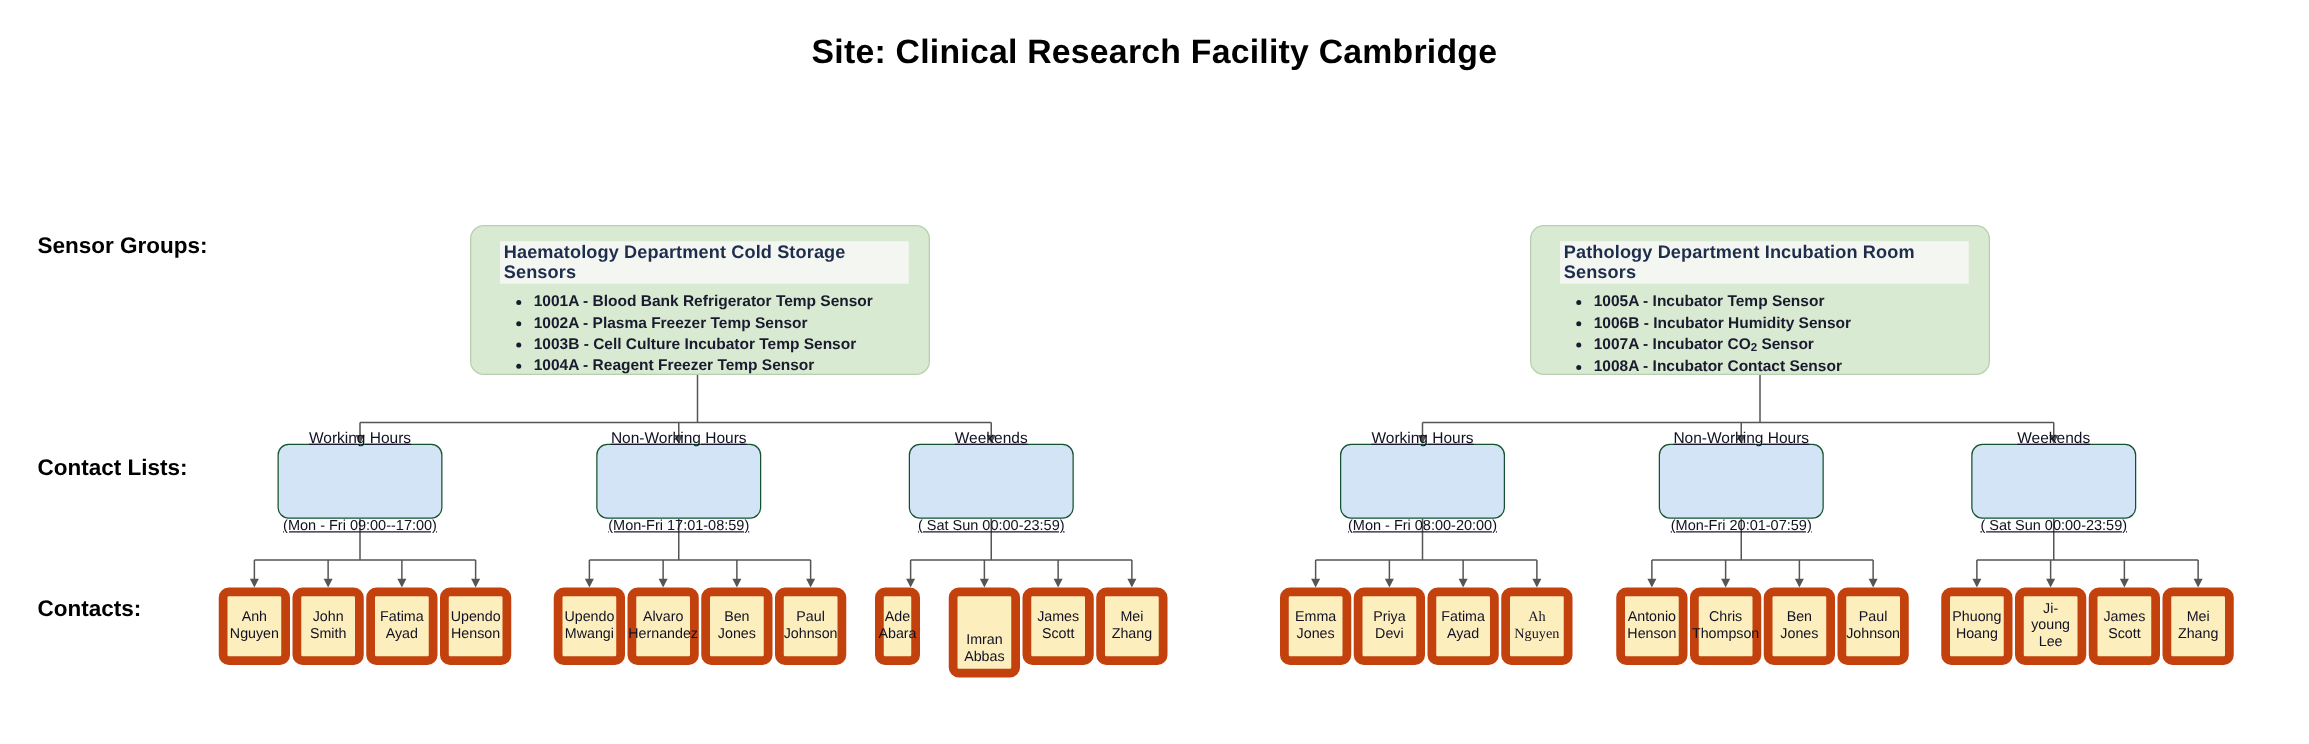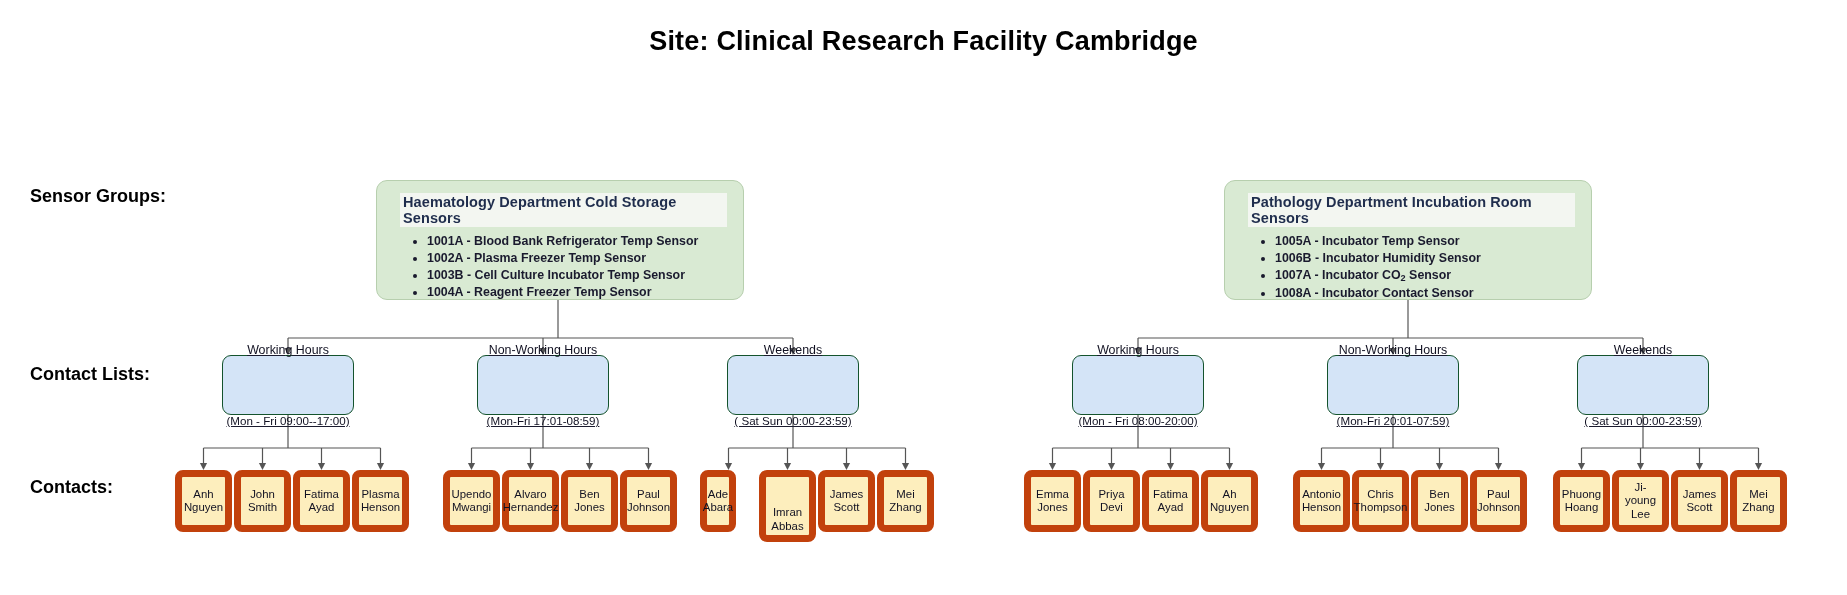--- a/index.html
+++ b/index.html
@@ -241,21 +241,21 @@
       <div class="contact-box" style="left: 175px; top: 470px; width: 57px; height: 62px;">
         <span>Anh Nguyen</span>
       </div>
       <div class="contact-box" style="left: 234px; top: 470px; width: 57px; height: 62px;">
         <span>John Smith</span>
       </div>
       <div class="contact-box" style="left: 293px; top: 470px; width: 57px; height: 62px;">
         <span>Fatima Ayad</span>
       </div>
       <div class="contact-box" style="left: 352px; top: 470px; width: 57px; height: 62px;">
-        <span>Plasma Henson</span>
+        <span>Upendo Henson</span>
       </div>
       <div class="clist-box" style="left: 477px; top: 355px; width: 132px; height: 60px;">
         <div class="clist-name">Non-Working Hours</div>
         <div class="clist-window">(Mon-Fri 17:01-08:59)</div>
       </div>
       <div class="contact-box" style="left: 443px; top: 470px; width: 57px; height: 62px;">
         <span>Upendo Mwangi</span>
       </div>
       <div class="contact-box" style="left: 502px; top: 470px; width: 57px; height: 62px;">
         <span>Alvaro Hernandez</span>
@@ -294,21 +294,21 @@
       </div>
       <div class="contact-box" style="left: 1024px; top: 470px; width: 57px; height: 62px;">
         <span>Emma Jones</span>
       </div>
       <div class="contact-box" style="left: 1083px; top: 470px; width: 57px; height: 62px;">
         <span>Priya Devi</span>
       </div>
       <div class="contact-box" style="left: 1142px; top: 470px; width: 57px; height: 62px;">
         <span>Fatima Ayad</span>
       </div>
-      <div class="contact-box" style="left: 1201px; top: 470px; width: 57px; height: 62px;">
+      <div class="contact-box" style="left: 1201px; top: 470px; width: 57px; height: 62px; font-family: Liberation Serif, serif;">
         <span>Ah Nguyen</span>
       </div>
       <div class="clist-box" style="left: 1327px; top: 355px; width: 132px; height: 60px;">
         <div class="clist-name">Non-Working Hours</div>
         <div class="clist-window">(Mon-Fri 20:01-07:59)</div>
       </div>
       <div class="contact-box" style="left: 1293px; top: 470px; width: 57px; height: 62px;">
         <span>Antonio Henson</span>
       </div>
       <div class="contact-box" style="left: 1352px; top: 470px; width: 57px; height: 62px;">

